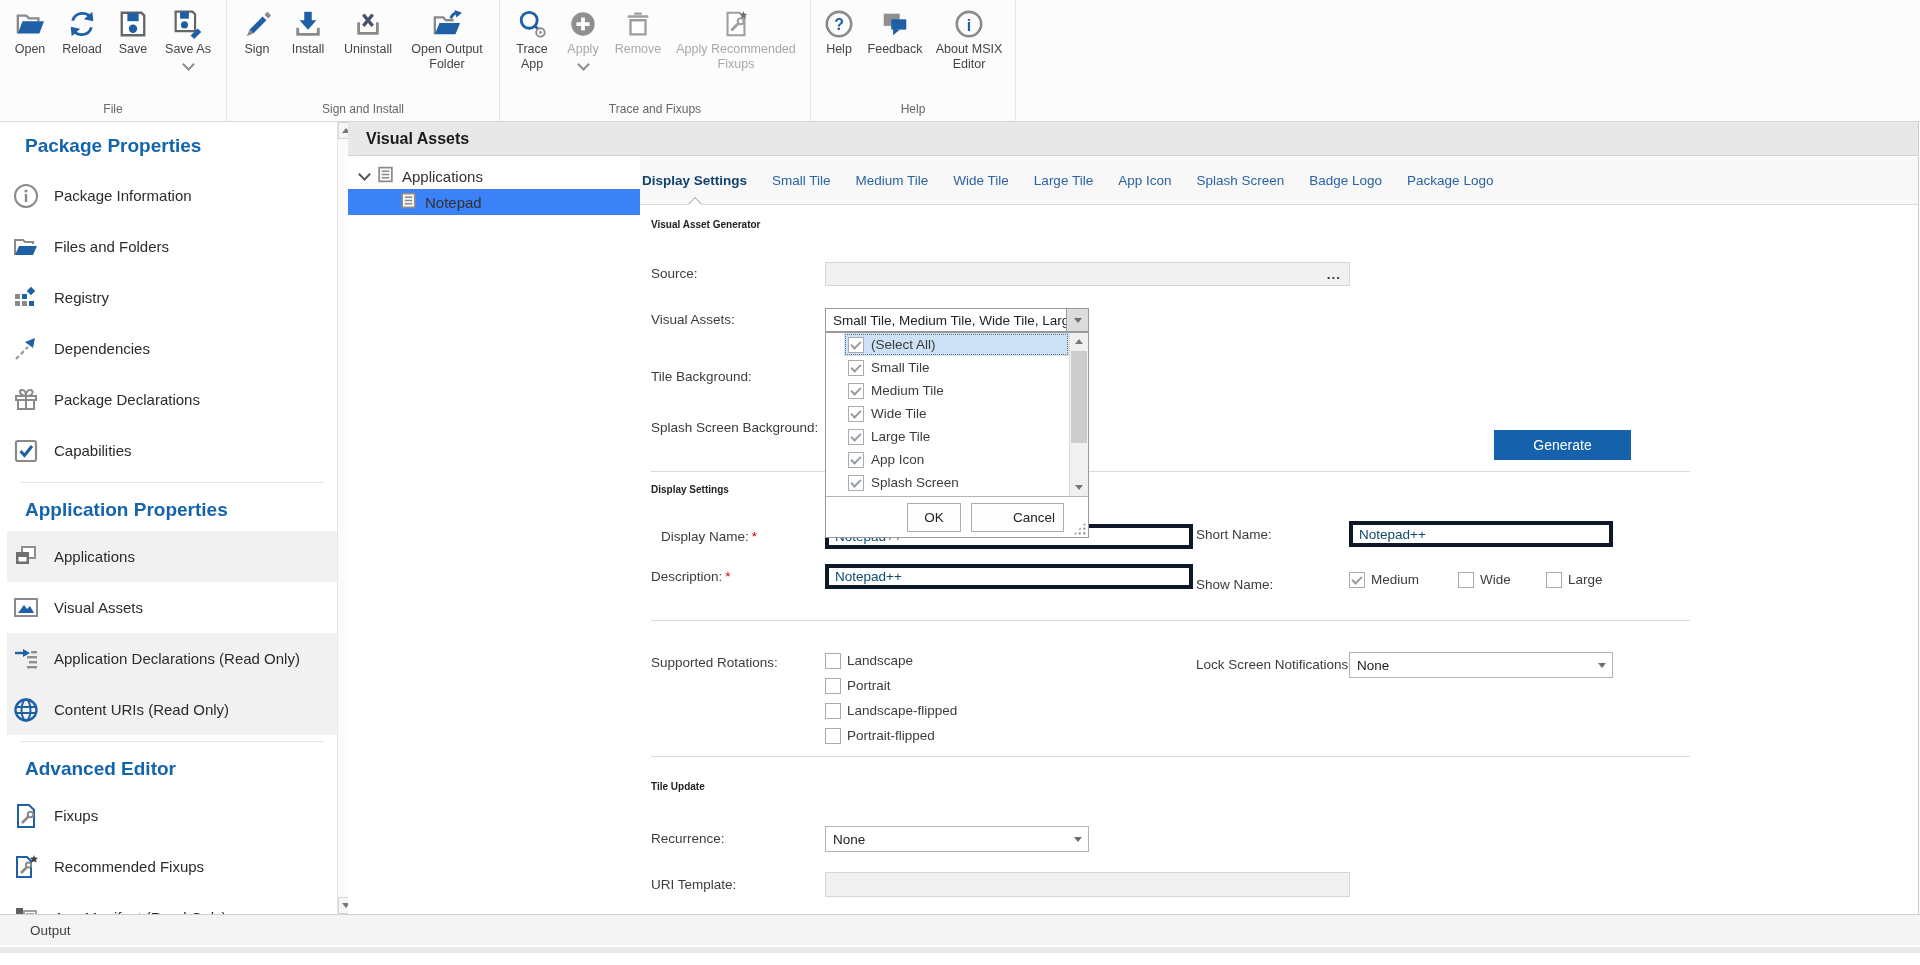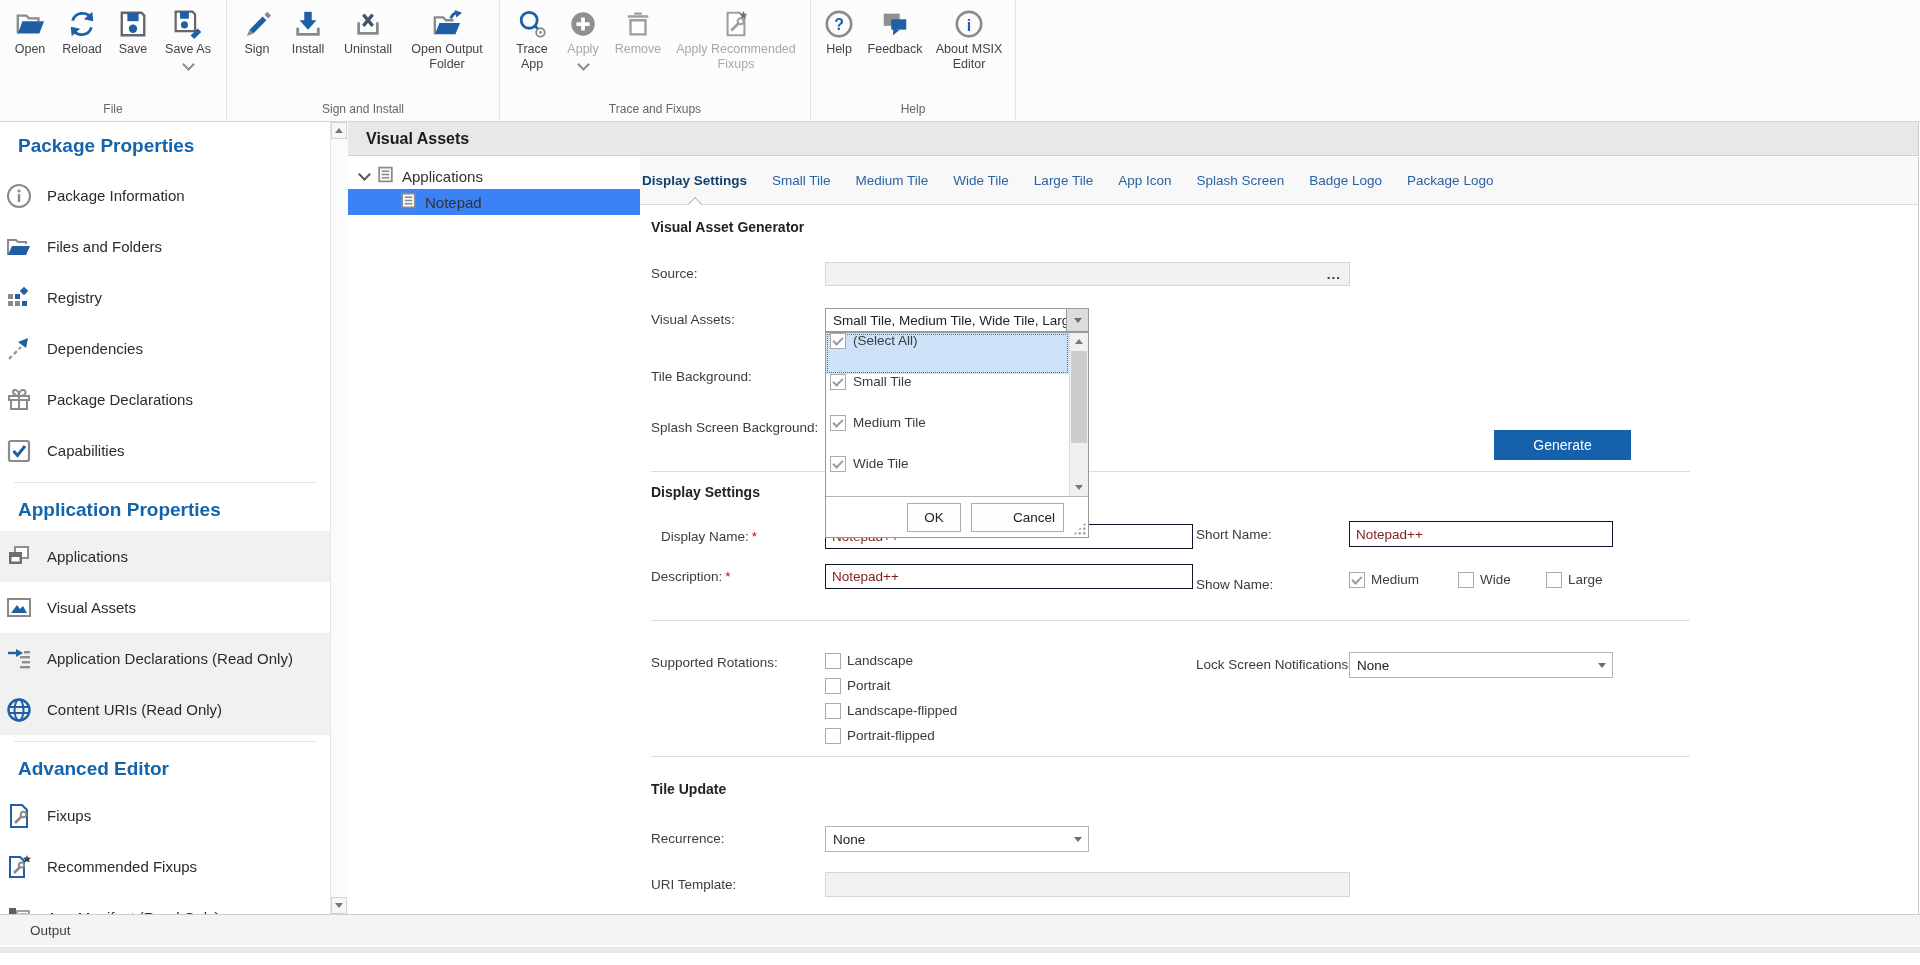--- a/index.html
+++ b/index.html
@@ -12,21 +12,21 @@
   .rbuttons{display:flex;align-items:flex-start;gap:4px;padding-top:6px;flex:1;}
   .rbtn{display:flex;flex-direction:column;align-items:center;text-align:center;
         font-size:12.5px;color:#444;line-height:15px;cursor:default;}
   .rbtn .ricon{height:36px;display:flex;align-items:center;justify-content:center;}
   .rbtn.disabled{color:#a8a8a8;}
   .chev{width:7px;height:7px;border-left:2px solid #8c8c8c;border-bottom:2px solid #8c8c8c;
         transform:rotate(-45deg);margin-top:3px;}
   .rgl{height:24px;display:flex;align-items:center;justify-content:center;
        font-size:12px;color:#666;}
   
-  #sidebar{position:absolute;left:0;top:122px;width:348px;height:792px;background:#fff;overflow:hidden;}
+  #sidebar{position:absolute;left:7px;top:122px;width:348px;height:792px;background:#fff;overflow:hidden;}
   #sidebar-scroll{position:absolute;right:0;top:0;width:17px;height:792px;background:#fbfbfb;
                   border-left:1px solid #e6e6e6;}
   .sarrow{position:absolute;left:0;width:16px;height:17px;background:#f6f6f6;border:1px solid #d4d4d4;
           box-sizing:border-box;display:flex;align-items:center;justify-content:center;}
   .tri-up{width:0;height:0;border-left:4px solid transparent;border-right:4px solid transparent;
           border-bottom:5px solid #777;}
   .tri-down{width:0;height:0;border-left:4px solid transparent;border-right:4px solid transparent;
           border-top:5px solid #777;}
   .shead{font-size:19px;font-weight:bold;color:#1464ad;padding-left:18px;display:flex;align-items:center;}
   .shead.h1{height:48px;}
@@ -50,26 +50,26 @@
   #content{position:absolute;left:640px;top:157px;width:1279px;height:757px;background:#fff;
            border-right:1px solid #c9c9c9;box-sizing:border-box;}
   #tabs{height:47px;background:#f8f8f8;border-bottom:1px solid #dcdcdc;display:flex;
         align-items:center;gap:25px;padding-left:2px;}
   .tab{font-size:13.5px;color:#2a63a4;position:relative;cursor:default;}
   .tab.sel{color:#12416f;font-weight:bold;}
   .tabcaret{position:absolute;left:50%;bottom:-21px;width:9px;height:9px;background:#fff;
             border-left:1px solid #b5b5b5;border-top:1px solid #b5b5b5;
             transform:translateX(-50%) rotate(45deg);z-index:3;}
   #form{position:relative;height:709px;overflow:hidden;font-size:13.5px;}
-  .sect{position:absolute;font-size:14px;font-weight:bold;color:#222;}
+  .sect{position:absolute;font-size:10px;font-weight:bold;color:#222;}
   .flabel{position:absolute;color:#3c3c3c;}
   .req{color:#c00;margin-left:3px;}
   .divider{position:absolute;left:11px;width:1039px;border-top:1px solid #dcdcdc;}
-  .tinput{position:absolute;border:1px solid #0f172a;background:#fff;font-family:"Liberation Sans",sans-serif;
-          font-size:13.5px;color:#7f1d1d;padding:0 6px;box-sizing:border-box;}
+  .tinput{position:absolute;border:4px solid #0f172a;background:#fff;font-family:"Liberation Sans",sans-serif;
+          font-size:13.5px;color:#0c4a6e;padding:0 6px;box-sizing:border-box;}
   .field{position:absolute;border:1px solid #d6d6d6;background:#f1f1f1;display:flex;align-items:center;
          padding:0 8px;box-sizing:border-box;color:#222;}
   .field .grow{flex:1;}
   .browse{color:#333;letter-spacing:1px;font-weight:bold;cursor:default;}
   .combo{position:absolute;border:1px solid #9a9a9a;background:#fff;display:flex;align-items:stretch;
          box-sizing:border-box;}
   .combo .cval{flex:1;display:flex;align-items:center;padding:0 7px;overflow:hidden;white-space:nowrap;color:#222;}
   .cbtn{width:21px;background:#dcdcdc;border-left:1px solid #9a9a9a;display:flex;align-items:center;
         justify-content:center;}
   .combo.plain{border-color:#b3b3b3;}
@@ -81,21 +81,21 @@
   .cb.on::after{content:"";position:absolute;left:2px;top:3px;width:8px;height:4px;
       border-left:2px solid #959da5;border-bottom:2px solid #959da5;transform:rotate(-45deg);}
   .ckrow{position:absolute;display:flex;align-items:flex-start;gap:6px;color:#3c3c3c;}
   .genbtn{position:absolute;background:#1661ac;color:#fff;border:none;font-size:14px;
           display:flex;align-items:center;justify-content:center;cursor:default;
           font-family:"Liberation Sans",sans-serif;}
   
   #va-popup{position:absolute;left:185px;top:127px;width:264px;height:206px;background:#fff;
             border:1px solid #989898;box-sizing:border-box;z-index:10;}
   .dlist{position:relative;height:163px;border-bottom:1px solid #b5b5b5;overflow:hidden;}
-  .ditem{height:41px;display:flex;align-items:flex-start;gap:7px;padding-left:4px;margin-right:19px;}
+  .ditem{height:23px;display:flex;align-items:center;gap:7px;padding-left:4px;margin-right:19px;margin-left:18px;}
   .ditem.focus{background:#cde2f7;outline:1px dotted #6a6a6a;outline-offset:-2px;}
   .dscroll{position:absolute;right:0;top:0;width:19px;height:100%;background:#f0f0f0;
            border-left:1px solid #dcdcdc;box-sizing:border-box;}
   .dsar{position:absolute;left:0;width:18px;height:17px;display:flex;align-items:center;justify-content:center;background:#f0f0f0;}
   .dthumb{position:absolute;left:1px;top:18px;width:16px;height:92px;background:#cdcdcd;}
   .dbtns{height:41px;display:flex;align-items:center;justify-content:flex-end;gap:10px;padding-right:24px;}
   .pbtn{width:52px;height:27px;border:1px solid #adadad;background:#fdfdfd;display:flex;align-items:center;
         justify-content:center;font-size:13.5px;color:#222;cursor:default;}
   .pbtn.cancel{width:58px;padding-left:33px;}
   .grip{position:absolute;right:2px;bottom:2px;width:13px;height:13px;

